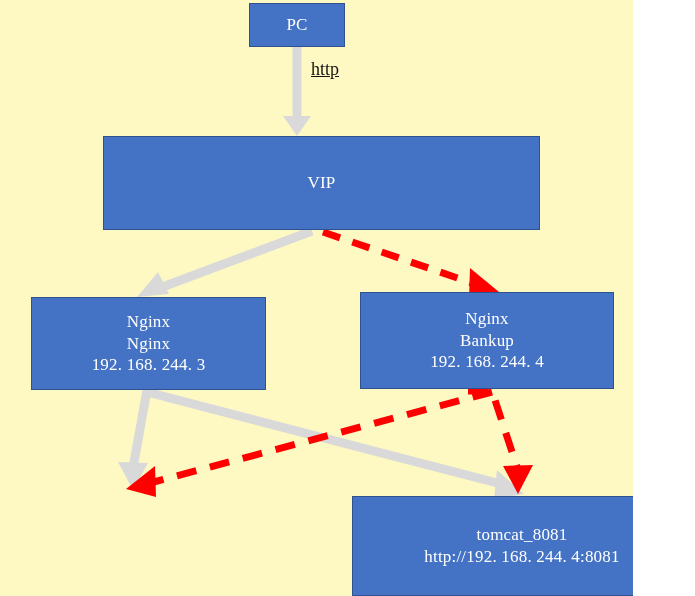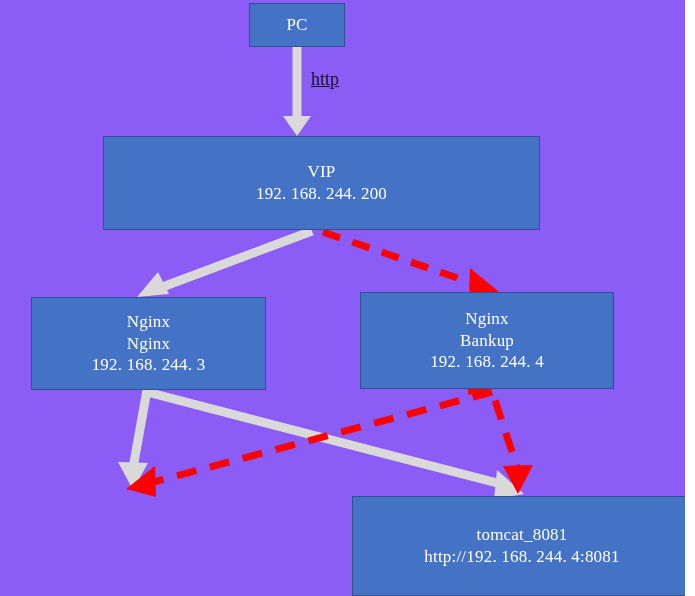--- a/index.html
+++ b/index.html
@@ -2,23 +2,23 @@
 <html><head>
 <meta charset="utf-8">
 <style>
   html, body {
     margin: 0;
     padding: 0;
     background: #ffffff;
   }
   #canvas {
     position: relative;
-    width: 685px;
+    width: 633px;
     height: 596px;
-    background: #8b5cf6;
+    background: #fef9c3;
     overflow: hidden;
     font-family: "Liberation Serif", "DejaVu Serif", serif;
   }
   #edges {
     position: absolute;
     left: 0;
     top: 0;
     width: 695px;
     height: 596px;
   }
@@ -50,21 +50,21 @@
     white-space: pre;
   }
   
   #node-pc        { left: 249px; top: 3px;   width: 96px;  height: 44px;  }
   #node-vip       { left: 103px; top: 136px; width: 437px; height: 94px;  }
   #node-master    { left: 31px;  top: 297px; width: 235px; height: 93px;  }
   #node-backup    { left: 360px; top: 292px; width: 254px; height: 97px;  }
   #node-tomcat80  { left: 3px;   top: 492px; width: 308px; height: 104px; }
   #node-tomcat81  { left: 352px; top: 496px; width: 340px; height: 100px; }
 
-  #label-http { left: 311px; top: 69px; text-decoration: underline; }
+  #label-http { left: 311px; top: 59px; text-decoration: underline; }
 </style>
 </head>
 <body>
 
 <div id="canvas">
 
   <svg id="edges" viewBox="0 0 695 596" width="695" height="596" xmlns="http://www.w3.org/2000/svg">
 
     <g>
       <path d="M 297 47 L 297 118" stroke="#D9D9D9" stroke-width="9" fill="none"></path>
@@ -101,21 +101,20 @@
       <path d="M 503 466 L 518 494 L 533 465 Z" fill="#FF0000"></path>
     </g>
   </svg>
 
   <div class="node" id="node-pc">
     <span class="line">PC</span>
   </div>
 
   <div class="node" id="node-vip">
     <span class="line">VIP</span>
-    <span class="line">192. 168. 244. 200</span>
   </div>
 
   <div class="node" id="node-master">
     <span class="line">Nginx</span>
     <span class="line">Nginx</span>
     <span class="line">192. 168. 244. 3</span>
   </div>
 
   <div class="node" id="node-backup">
     <span class="line">Nginx</span>

